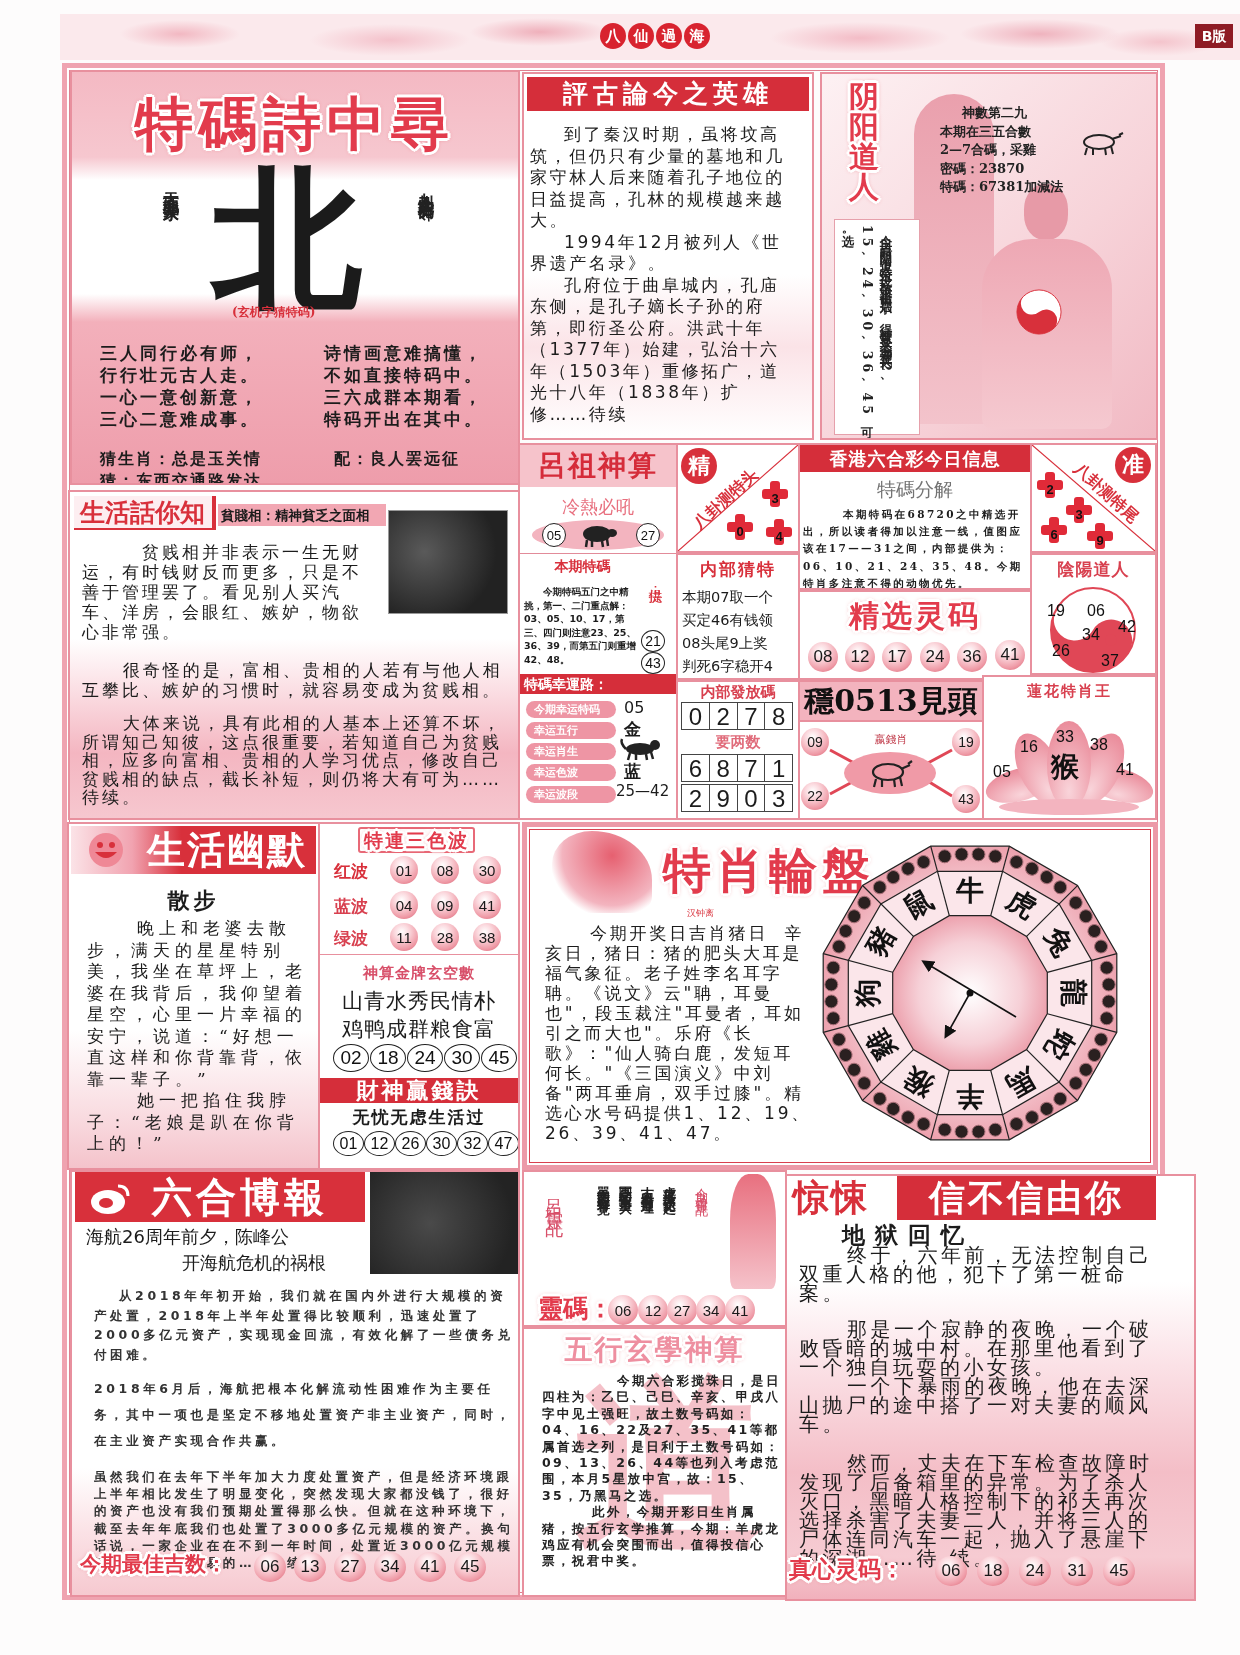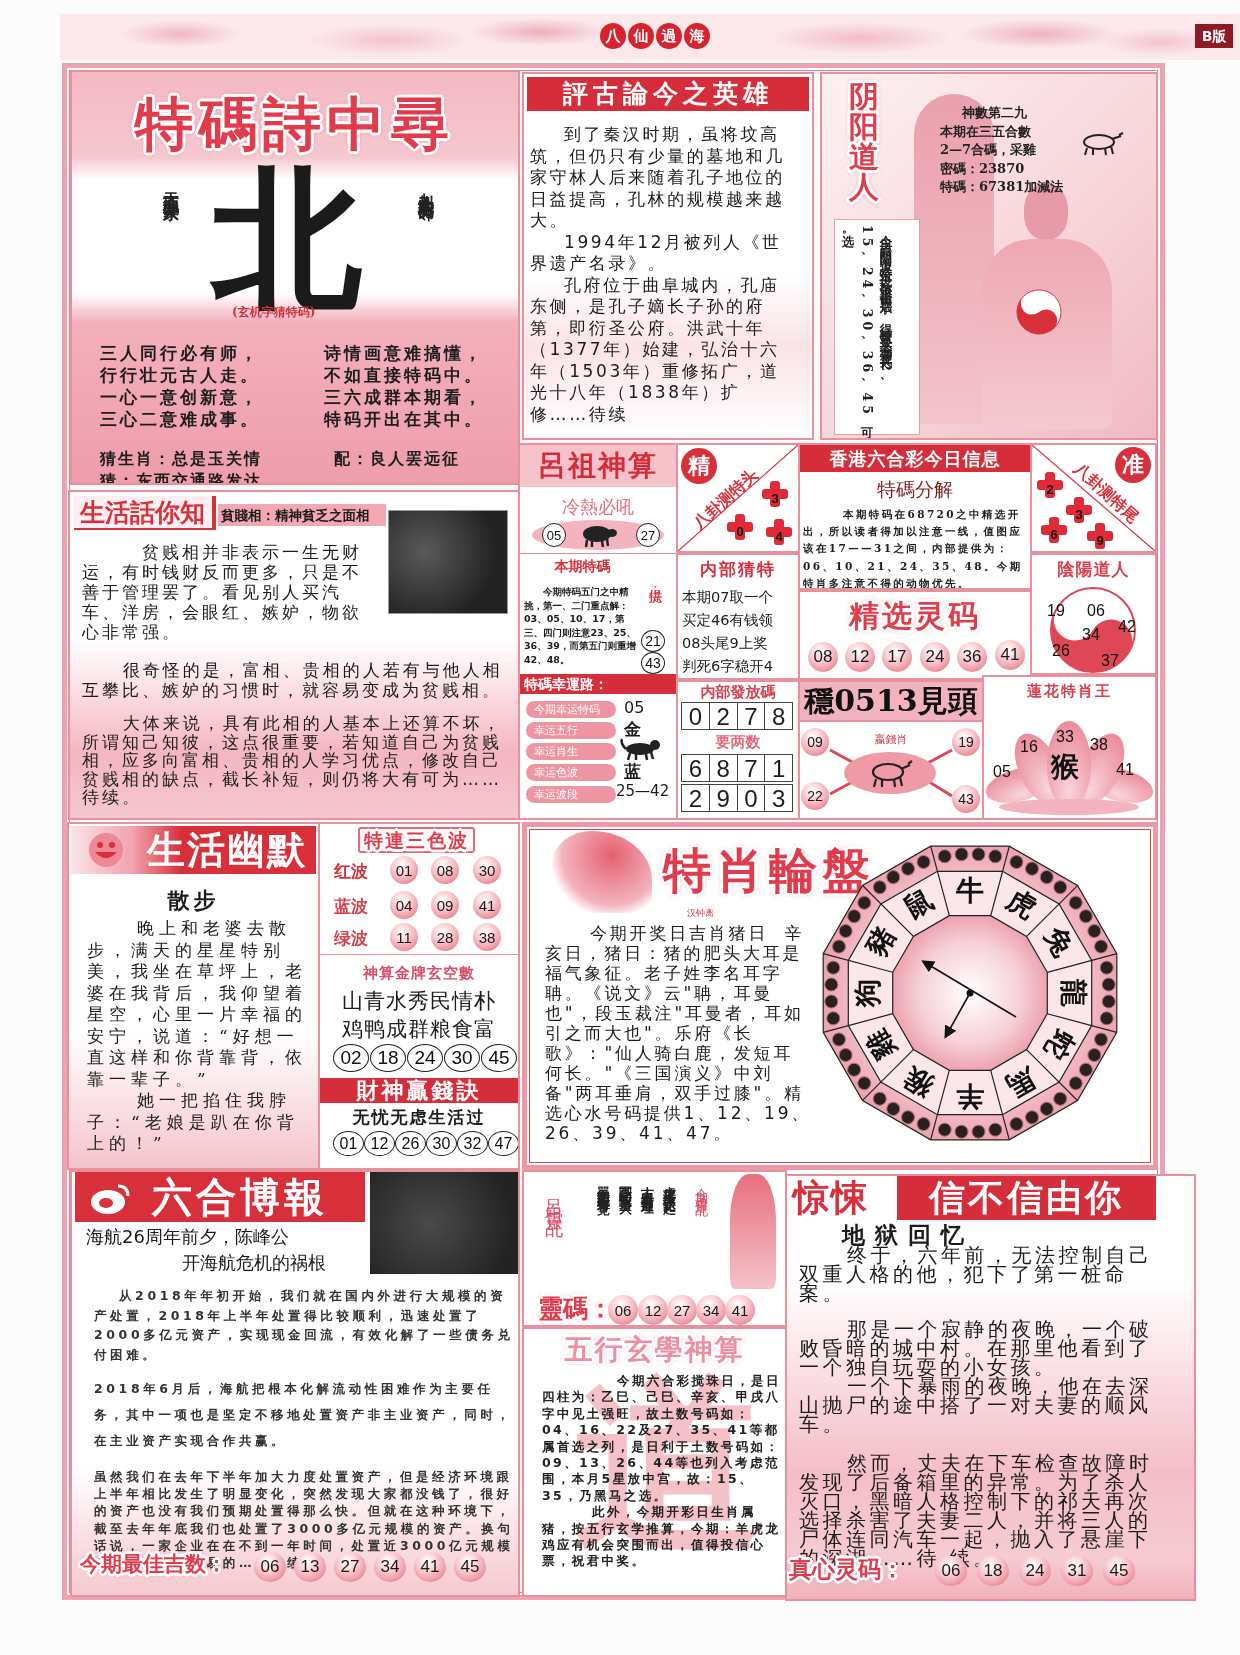--- a/index.html
+++ b/index.html
@@ -14,21 +14,21 @@
 .b{font-weight:bold}
 .red{color:#d8303b}
 .outline{color:#e23b4c;font-weight:bold;text-shadow:2px 2px 0 #fff,-2px -2px 0 #fff,2px -2px 0 #fff,-2px 2px 0 #fff,0 3px 0 #fff,3px 0 0 #fff,0 -3px 0 #fff,-3px 0 0 #fff,0 0 5px #d8303b}
 .redbar{background:#d52e3a;color:#fff;font-weight:bold}
 .ball{position:absolute;width:30px;height:30px;border-radius:50%;background:radial-gradient(circle at 42% 32%,#fff 0,#fbdadf 28%,#ef9ba7 68%,#d65a6a 100%);display:flex;align-items:center;justify-content:center;font-size:17px;color:#1a1a1a;font-family:"Liberation Sans",sans-serif}
 .ring{position:absolute;border:1.6px solid #222;border-radius:50%;background:#fff;display:flex;align-items:center;justify-content:center;font-family:"Liberation Sans",sans-serif;color:#111}
 .cross{position:absolute;width:26px;height:26px}
 .cross::before{content:"";position:absolute;left:0;top:8px;width:26px;height:10px;background:#e02a38;border-radius:3px}
 .cross::after{content:"";position:absolute;left:8px;top:0;width:10px;height:26px;background:#e02a38;border-radius:3px}
 .cross span{position:absolute;left:0;top:10px;width:26px;text-align:center;font-size:13px;font-weight:bold;color:#111;z-index:2;font-family:"Liberation Sans",sans-serif}
-.pill{position:absolute;left:6px;width:90px;height:17px;border-radius:9px;background:#ee95a4;color:#fff;font-size:11px;font-weight:normal;line-height:17px;padding-left:8px}
+.pill{position:absolute;left:6px;width:90px;height:17px;border-radius:9px;background:#ee95a4;color:#fff;font-size:11px;font-weight:bold;line-height:17px;padding-left:8px}
 .digits{position:absolute;left:3px;width:112px;height:28px;display:flex;border:1px solid #444}
 .digits span{flex:1;border-right:1px solid #444;text-align:center;font-size:24px;line-height:27px;font-family:"Liberation Sans",sans-serif}
 .digits span:last-child{border-right:none}
 .num{position:absolute;transform:translate(-50%,-50%);font-family:"Liberation Sans",sans-serif;font-size:16px;color:#111}
 p{margin:0}
 </style>
 </head>
 <body>
 
 <div class="page">
@@ -199,21 +199,21 @@
     <div class="digits" style="top:102px">
       <span>2</span>
         <span>9</span>
         <span>0</span>
         <span>3</span>
     </div>
   </section>
 
   <section class="sec" style="left:798px;top:443px;width:234px;height:147px;background:#fff">
     <div class="a redbar center" style="left:0;top:0;width:230px;height:27px;font-size:18px;line-height:27px;letter-spacing:1px">香港六合彩今日信息</div>
-    <div class="a center" style="left:0;top:32px;width:230px;font-size:19px;color:#7f1d1d">特碼分解</div>
+    <div class="a center" style="left:0;top:32px;width:230px;font-size:19px;color:#737373">特碼分解</div>
     <div class="a serif b" style="left:3px;top:61px;width:224px;font-size:10.5px;letter-spacing:2.4px;line-height:17.2px;text-indent:40px">本期特码在68720之中精选开出，所以读者得加以注意一线，值图应该在17——31之间，内部提供为：06、10、21、24、35、48。今期特肖多注意不得的动物优先。</div>
   </section>
 
   <section class="sec" style="left:798px;top:590px;width:234px;height:90px;background:#fff">
     <div class="a center outline" style="left:0;top:4px;width:230px;font-size:30px;letter-spacing:3px">精选灵码</div>
     <div class="ball" style="left:8px;top:50px">08</div>
     <div class="ball" style="left:45px;top:50px">12</div>
     <div class="ball" style="left:82px;top:50px">17</div>
     <div class="ball" style="left:120px;top:50px">24</div>
     <div class="ball" style="left:157px;top:50px">36</div>

